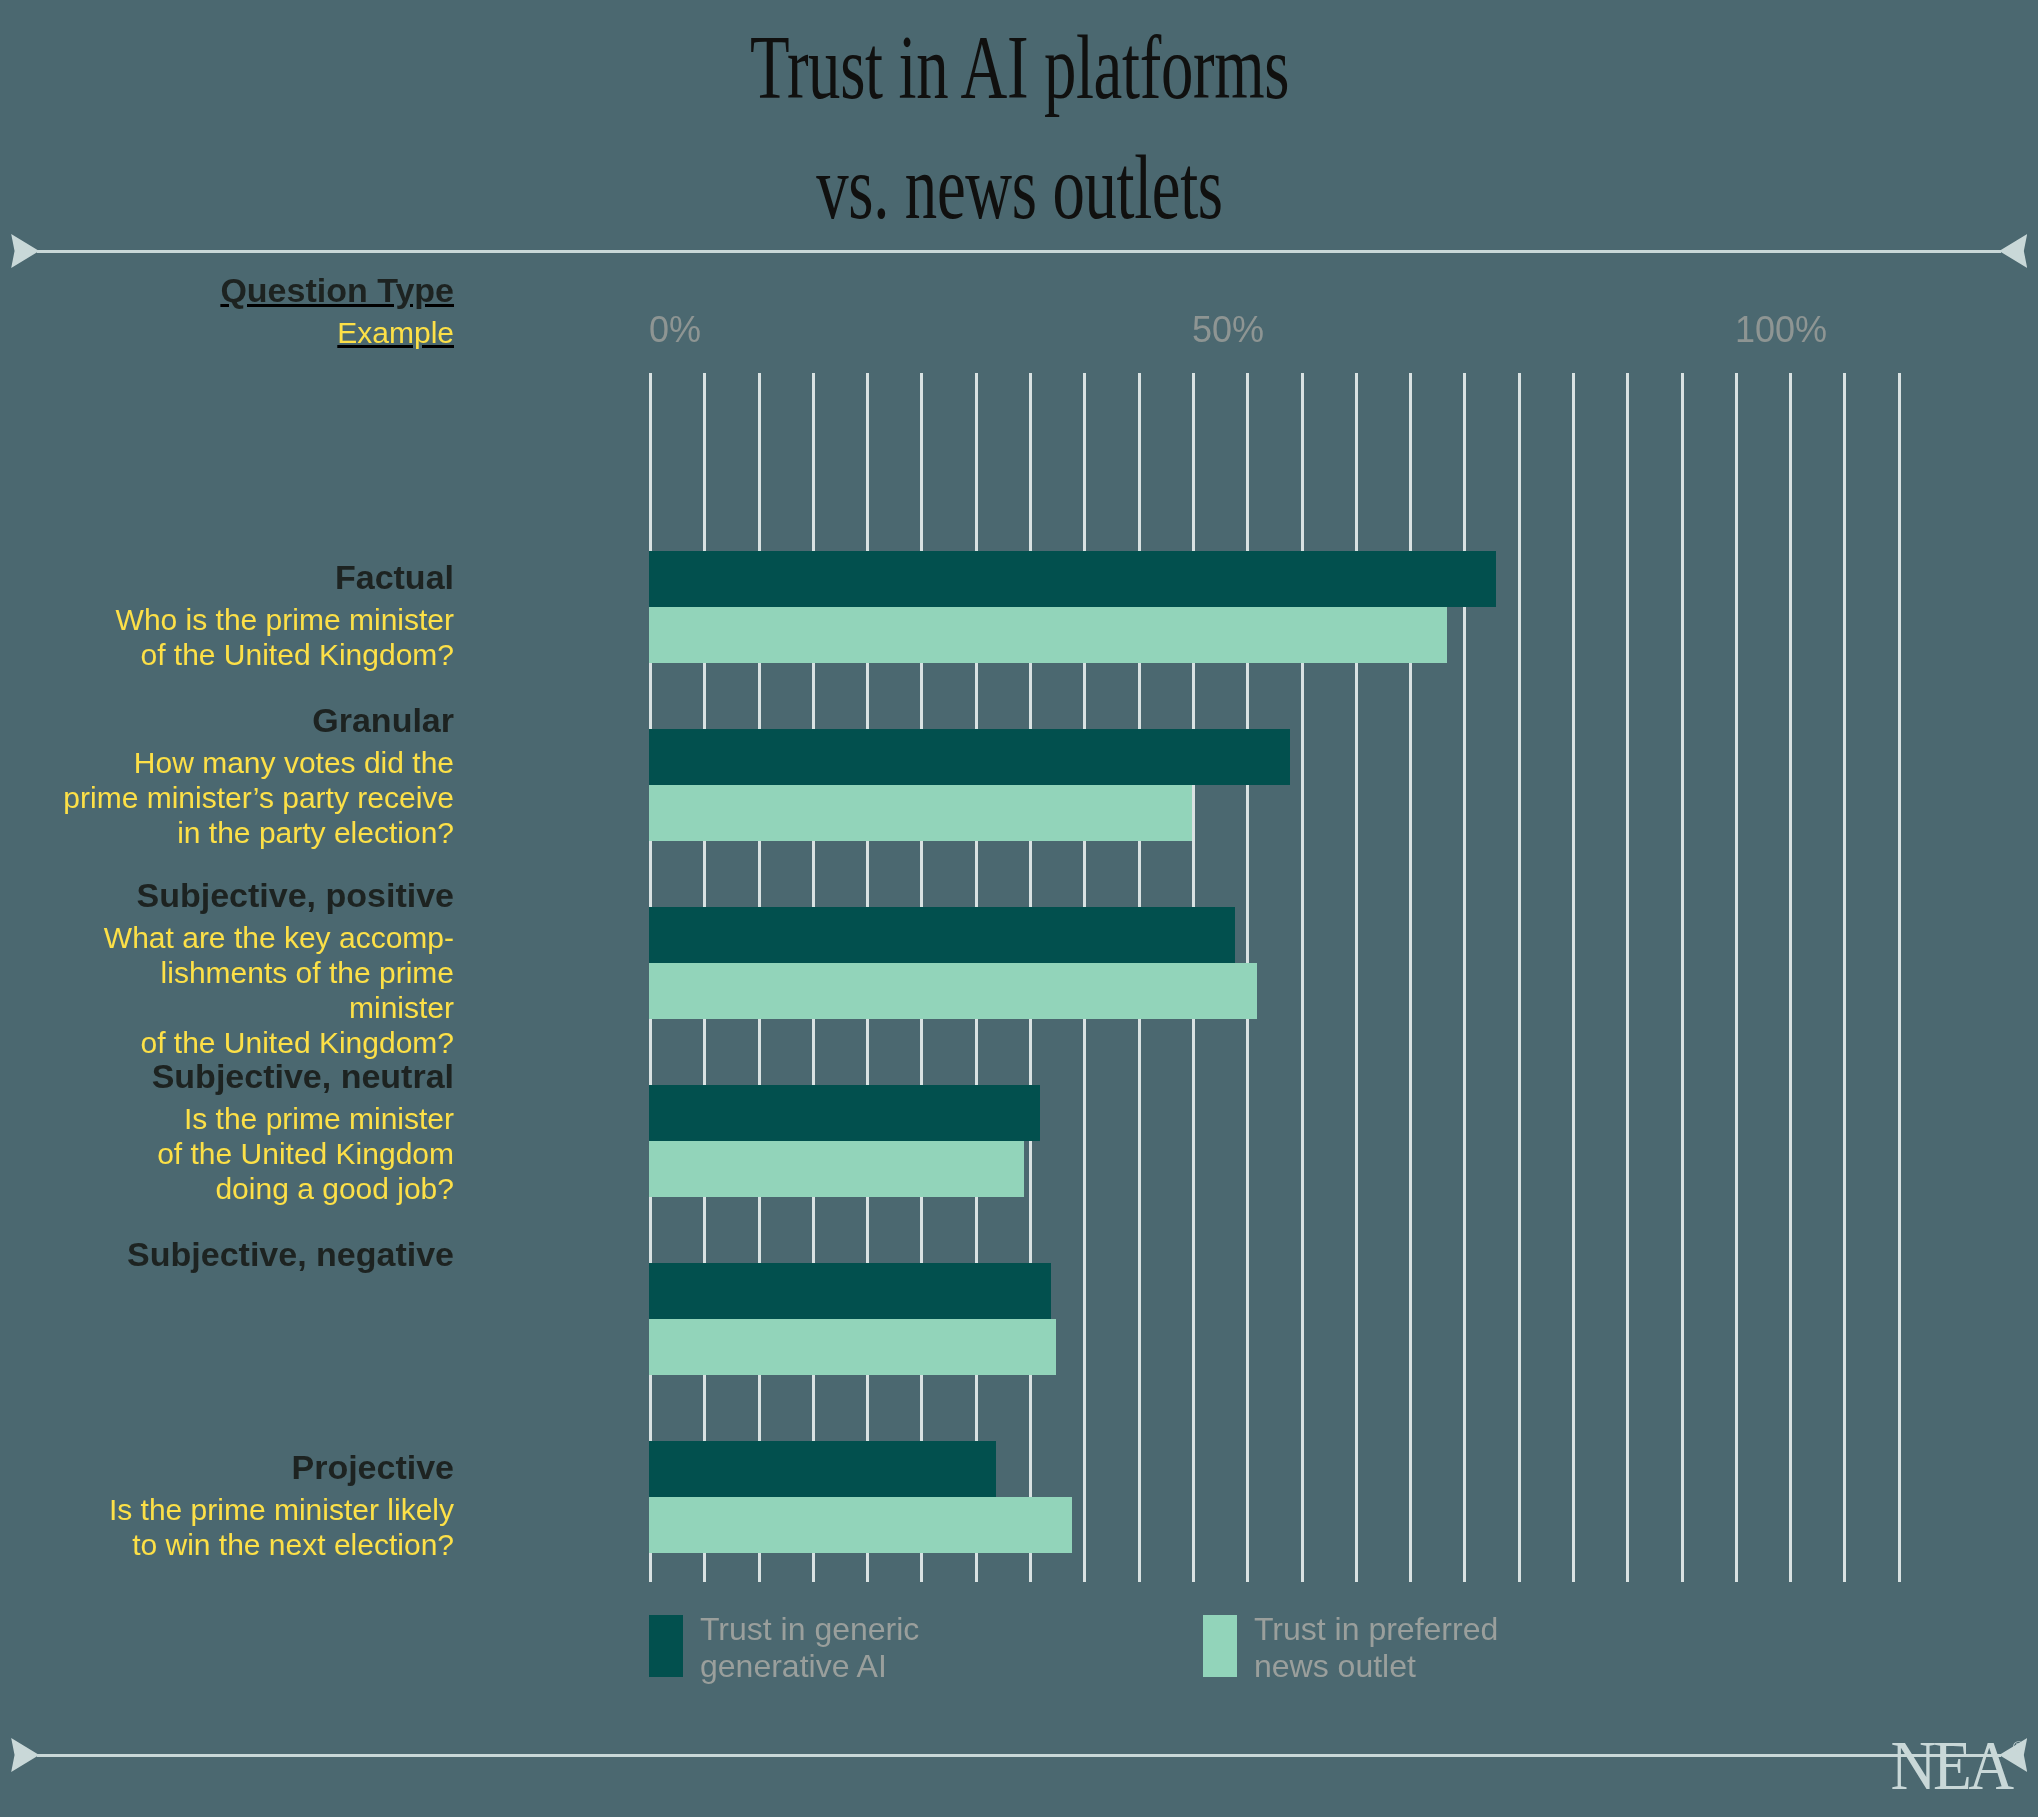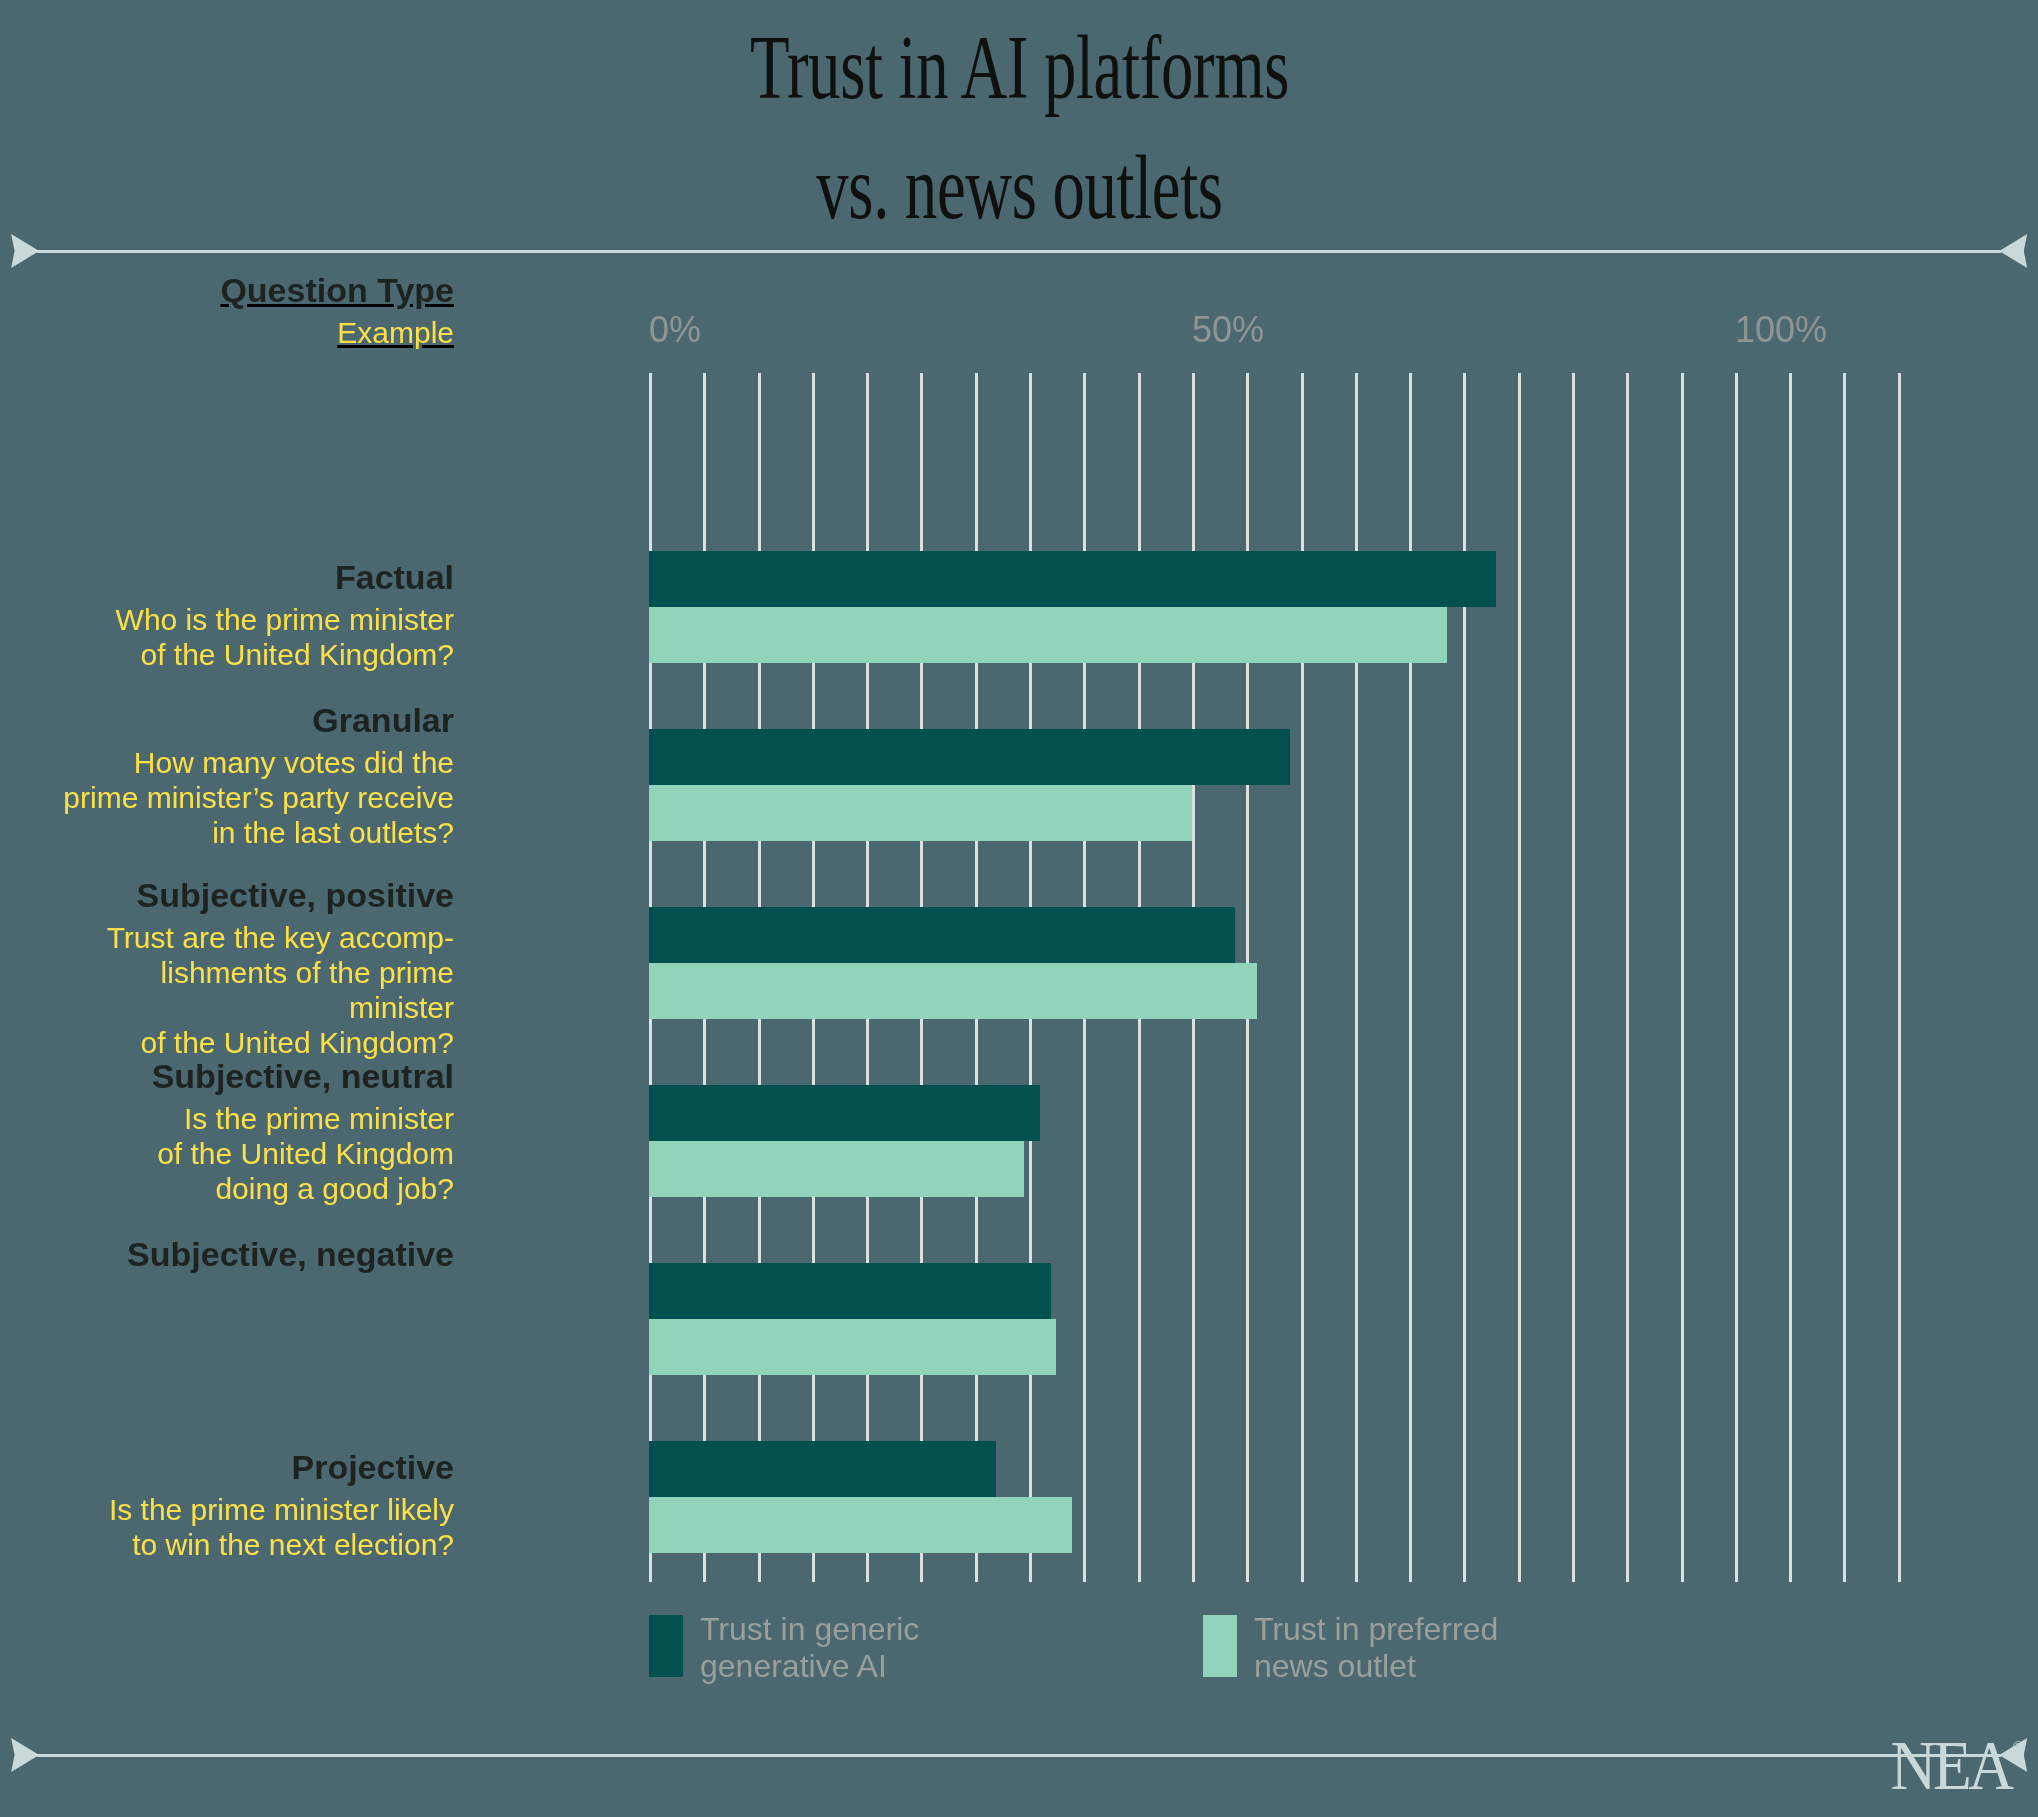--- a/index.html
+++ b/index.html
@@ -283,27 +283,27 @@
       <div class="ex">
         <div>Who is the prime minister</div>
         <div>of the United Kingdom?</div>
       </div>
     </div>
     <div class="rowlabel" style="top: 327px;">
       <div class="cat">Granular</div>
       <div class="ex">
         <div>How many votes did the</div>
         <div>prime minister’s party receive</div>
-        <div>in the last outlets?</div>
+        <div>in the party election?</div>
       </div>
     </div>
     <div class="rowlabel" style="top: 502px;">
       <div class="cat">Subjective, positive</div>
       <div class="ex">
-        <div>Trust are the key accomp-</div>
+        <div>What are the key accomp-</div>
         <div>lishments of the prime minister</div>
         <div>of the United Kingdom?</div>
       </div>
     </div>
     <div class="rowlabel" style="top: 683px;">
       <div class="cat">Subjective, neutral</div>
       <div class="ex">
         <div>Is the prime minister</div>
         <div>of the United Kingdom</div>
         <div>doing a good job?</div>

